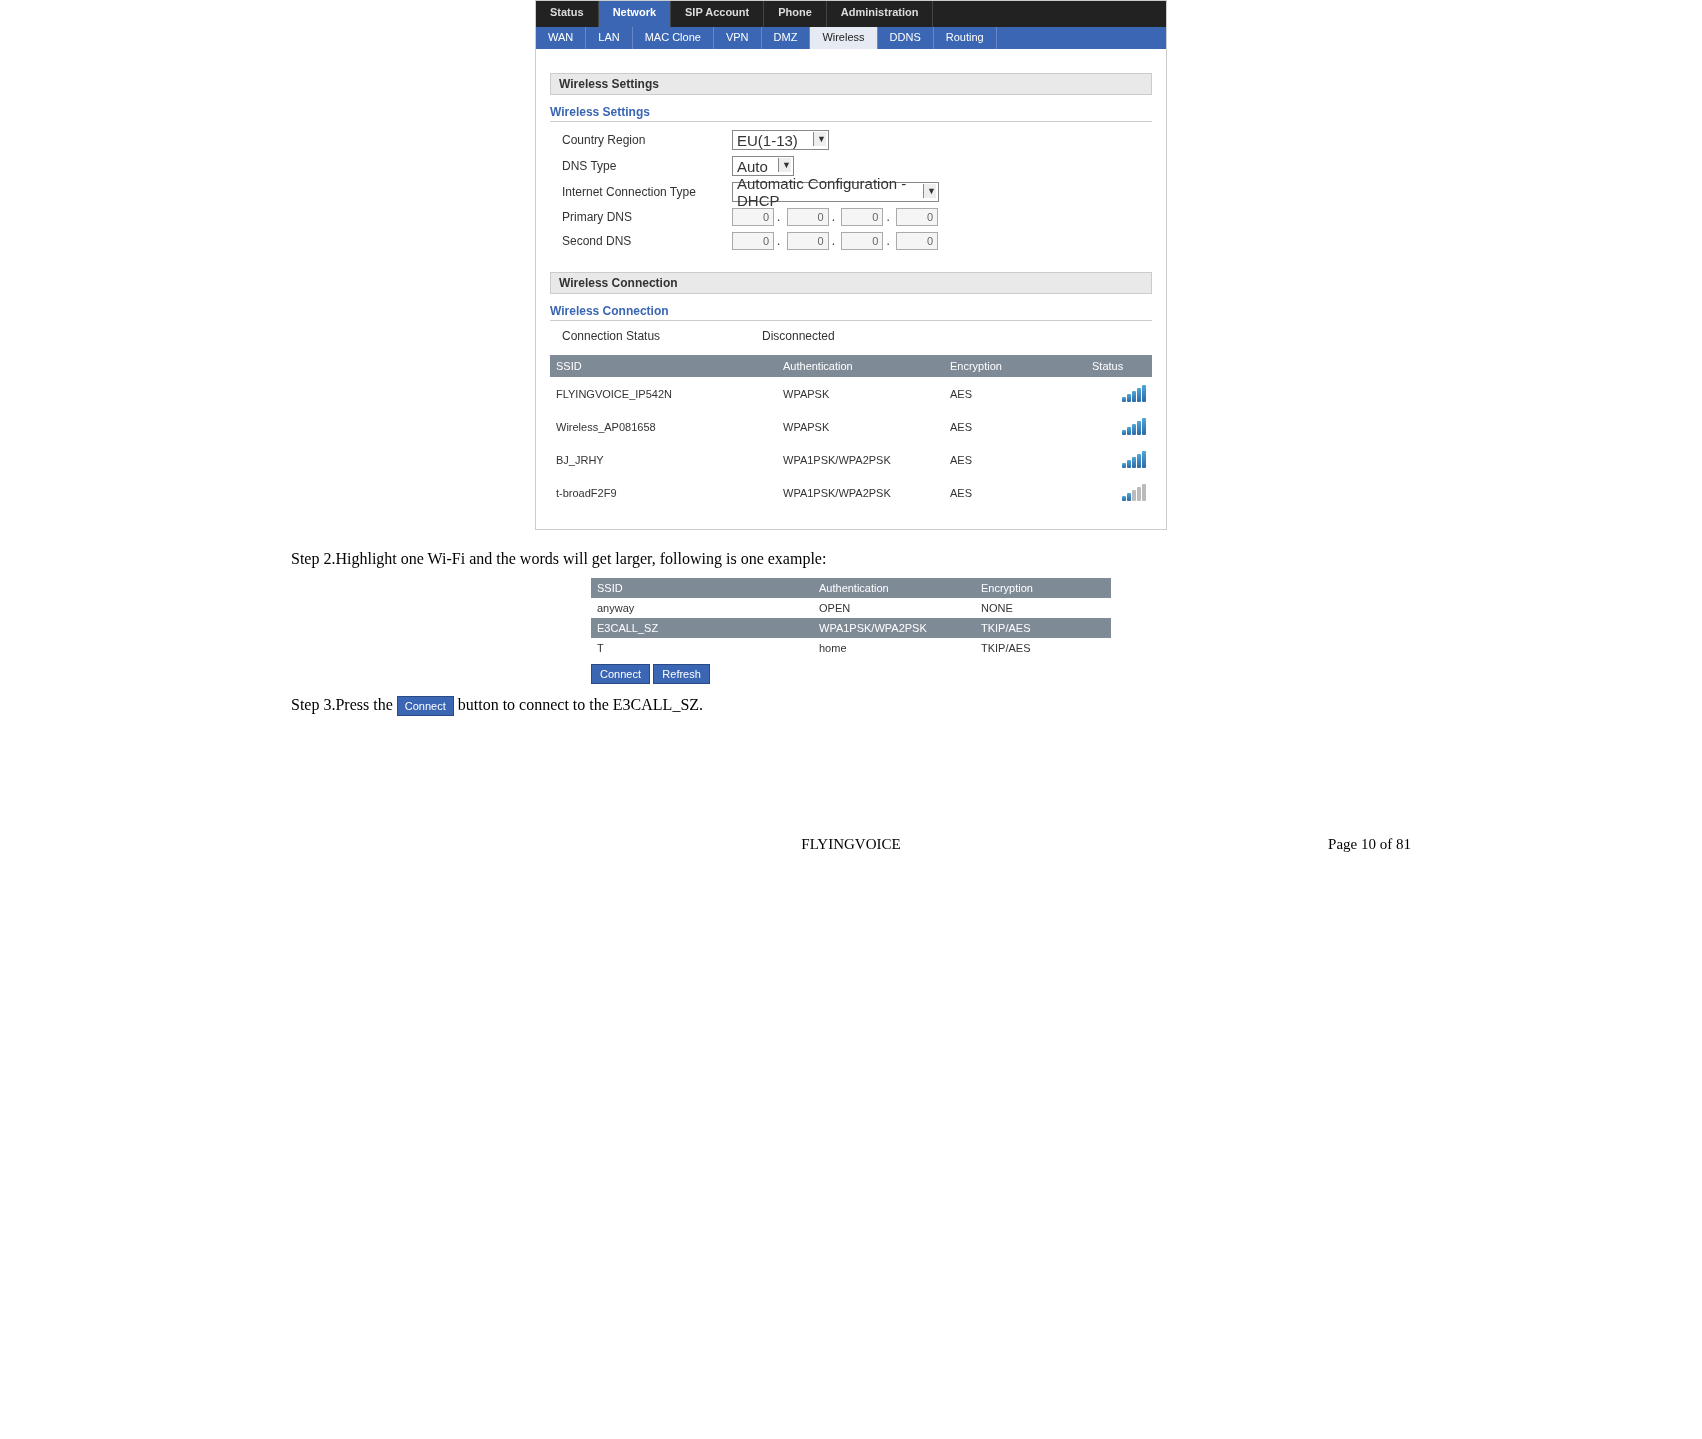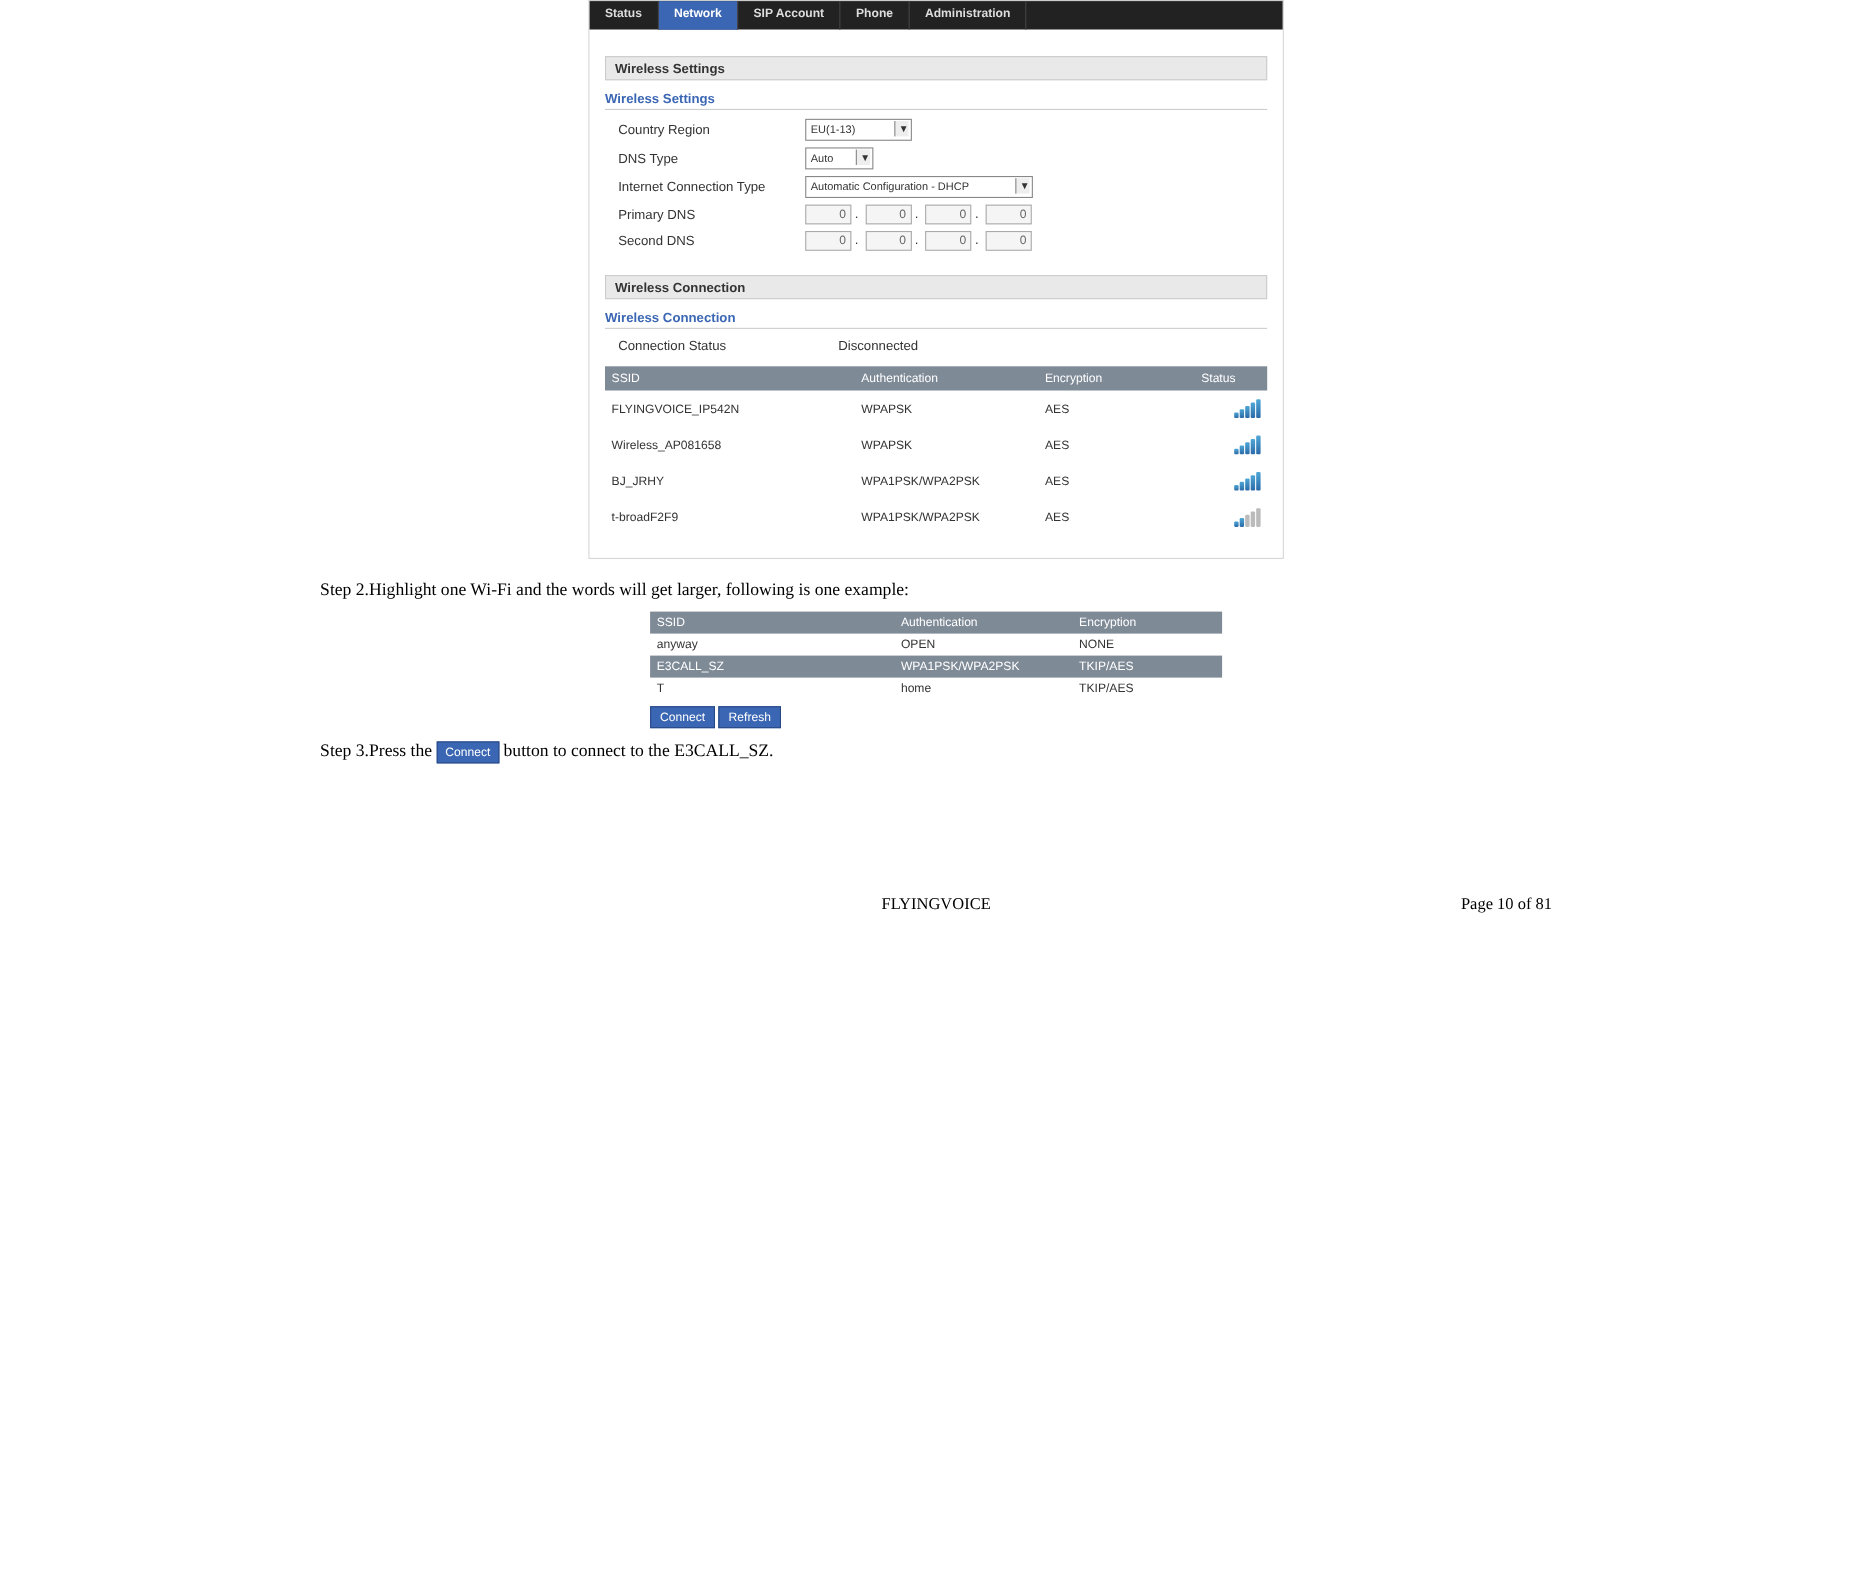--- a/index.html
+++ b/index.html
@@ -11,21 +11,21 @@
   .main-tab.active{background:#3a66b3;color:#fff}
   .sub-tabs{display:flex;background:#3a66b3;height:22px}
   .sub-tab{padding:4px 12px;color:#fff;font-size:11px;border-right:1px solid #6687c8;cursor:pointer}
   .sub-tab.active{background:#e6eaf3;color:#222}
   .content-area{padding:14px 14px 20px 14px;background:#fff}
   .section-bar{background:#e9e9e9;border:1px solid #ccc;padding:3px 8px;font-weight:bold;font-size:12px;color:#333;margin-top:10px}
   .fieldset-title{color:#3a66b3;font-weight:bold;font-size:12px;margin:10px 0 2px 0}
   .fieldset-line{height:1px;background:#ccc;margin:2px 0 8px 0}
   .form-row{display:flex;align-items:center;margin:6px 0;font-size:12px;color:#333}
   .form-label{width:170px;padding-left:12px}
-  .select{border:1px solid #888;background:#fff;font-size:10px;height:18px;display:inline-flex;align-items:center;padding:0 16px 0 4px;position:relative;color:#333}
+  .select{border:1px solid #888;background:#fff;font-size:15px;height:18px;display:inline-flex;align-items:center;padding:0 16px 0 4px;position:relative;color:#333}
   .select::after{content:"▼";position:absolute;right:2px;top:1px;font-size:9px;color:#333;border-left:1px solid #888;padding-left:3px;height:14px;line-height:14px;background:#eee}
   .ip-seg{width:32px;height:16px;border:1px solid #aaa;background:#f5f5f5;text-align:right;padding:0 4px;font-size:11px;color:#666;display:inline-block;line-height:16px}
   .dot{display:inline-block;padding:0 3px;font-size:12px;color:#333}
   .wifi-table{width:100%;margin-top:12px;font-size:11px}
   .wifi-head{display:flex;background:#7f8a97;color:#fff}
   .wifi-head>div{padding:5px 6px}
   .wifi-row{display:flex;padding:8px 0;align-items:center;color:#333}
   .wifi-row>div{padding:0 6px}
   .col-ssid{width:215px}
   .col-auth{width:155px}
@@ -68,20 +68,30 @@
   <div class="ui-shot1 ui-font">
 
     <div class="main-tabs">
       <div class="main-tab">Status</div>
       <div class="main-tab active">Network</div>
       <div class="main-tab">SIP Account</div>
       <div class="main-tab">Phone</div>
       <div class="main-tab">Administration</div>
     </div>
 
+    <div class="sub-tabs">
+      <div class="sub-tab">WAN</div>
+      <div class="sub-tab">LAN</div>
+      <div class="sub-tab">MAC Clone</div>
+      <div class="sub-tab">VPN</div>
+      <div class="sub-tab">DMZ</div>
+      <div class="sub-tab active">Wireless</div>
+      <div class="sub-tab">DDNS</div>
+      <div class="sub-tab">Routing</div>
+    </div>
 
     <div class="content-area">
 
       <div class="section-bar">Wireless Settings</div>
       <div class="fieldset-title">Wireless Settings</div>
       <div class="fieldset-line"></div>
 
       <div class="form-row">
         <div class="form-label">Country Region</div>
         <div class="select" style="width:75px">EU(1-13)</div>

